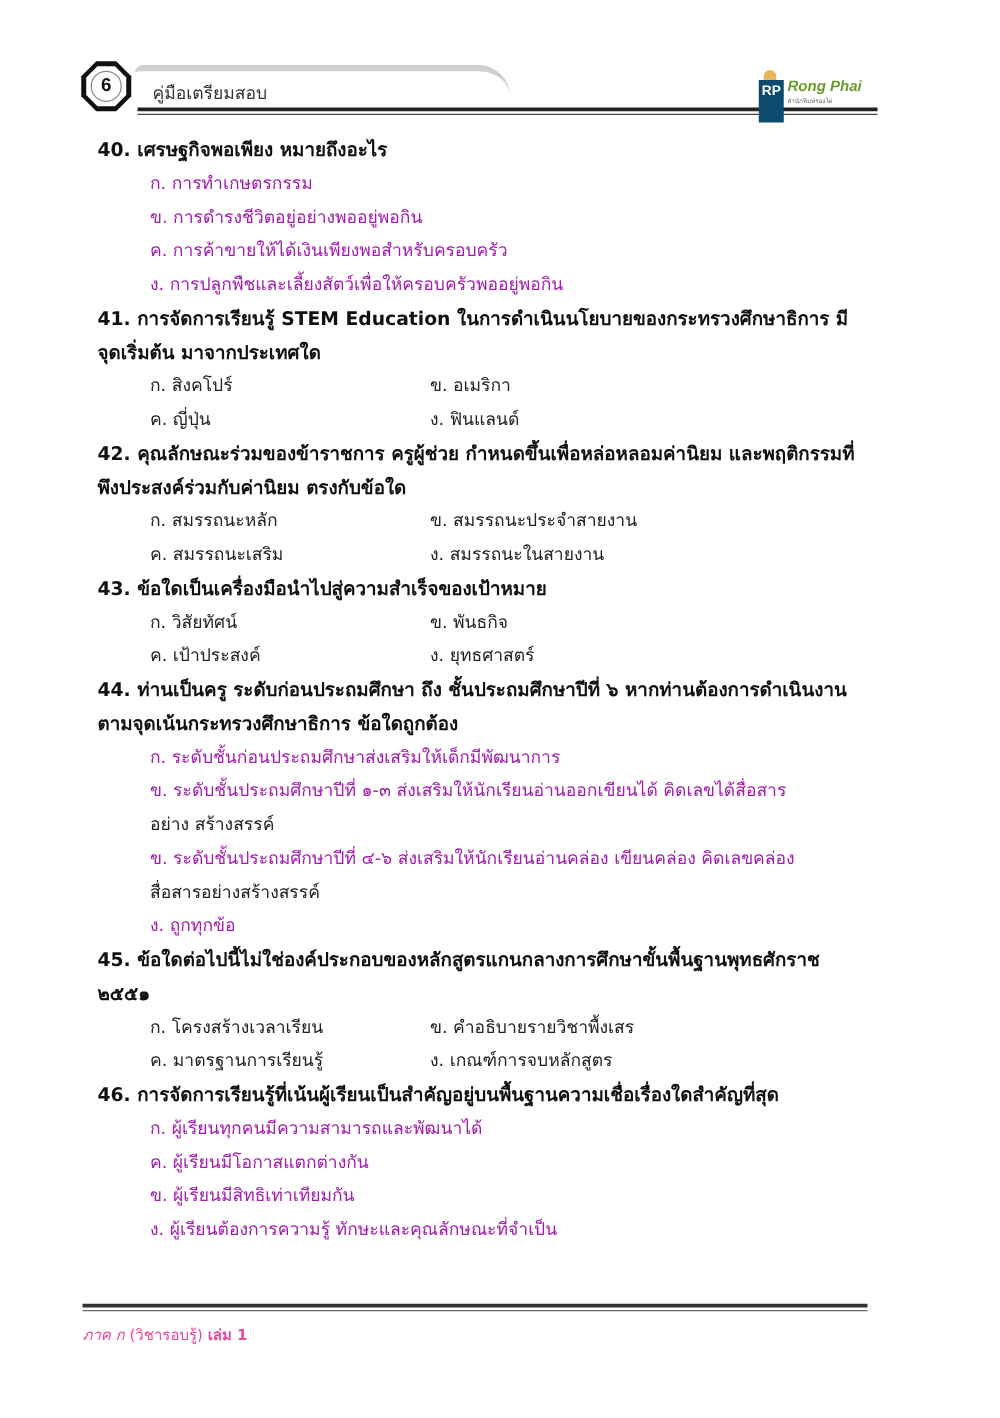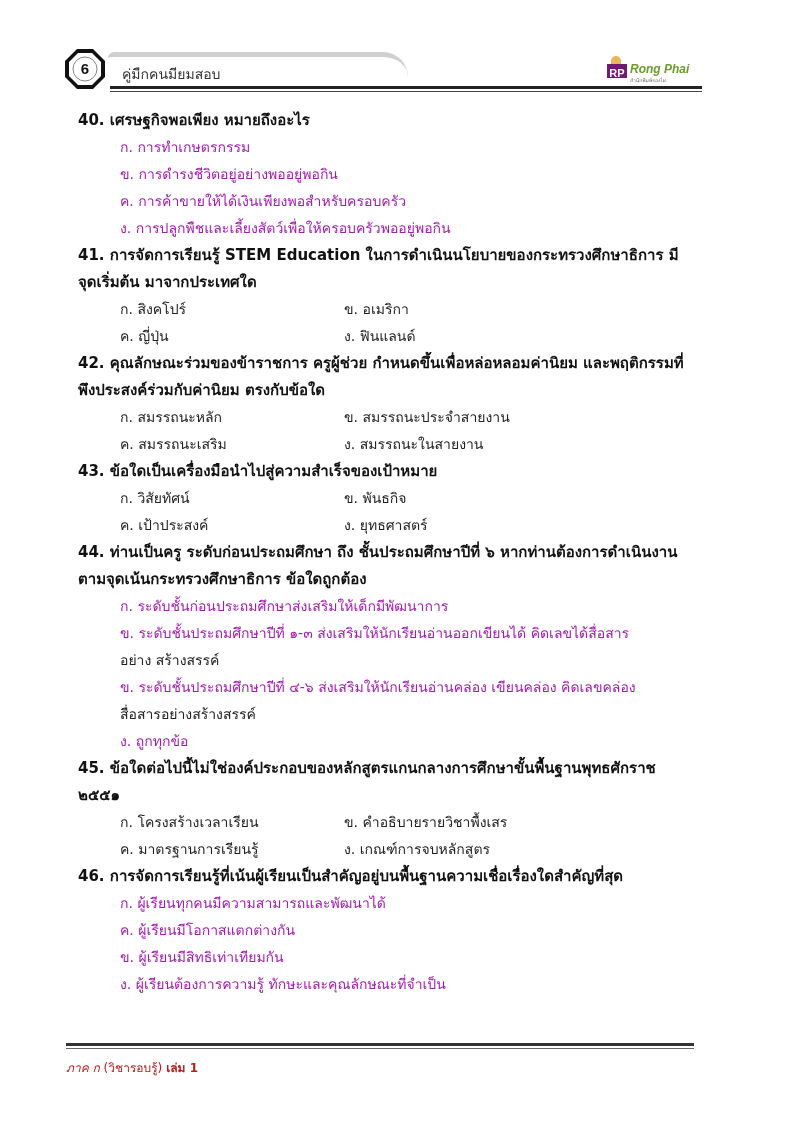--- a/index.html
+++ b/index.html
@@ -13,57 +13,57 @@
     .page-badge .num { position: absolute; left: 0; top: 0; width: 42px; height: 42px; line-height: 42px;
            text-align: center; font-family: "Liberation Sans", sans-serif; font-weight: bold; font-size: 15px; color: #111; }
     .header-arc { position: absolute; left: 48px; top: 4px; width: 300px; height: 20px;
            border-top: 5px solid #cfcfcf; border-radius: 40px 160px 0 0; }
     .header-title { position: absolute; left: 62px; top: 15px; font-size: 14px; color: #333; }
     .header-rule { position: absolute; left: 50px; top: 38px; width: 592px; height: 0;
            border-top: 3px solid #222; }
     .header-rule2 { position: absolute; left: 50px; top: 43px; width: 592px; height: 0;
            border-top: 1px solid #444; }
     .logo { position: absolute; left: 547px; top: 10px; width: 95px; height: 26px; }
-    .logo-box { position: absolute; left: 0; top: 6px; width: 20px; height: 14px; background: #701a75;
+    .logo-box { position: absolute; left: 0; top: 6px; width: 20px; height: 34px; background: #0c4a6e;
            color: #fff; font-size: 11px; font-weight: bold; line-height: 18px; text-align: center;
            font-family: "Liberation Sans", sans-serif; }
     .logo-kid { position: absolute; left: 4px; top: -2px; width: 10px; height: 8px; background: #e9b55a; border-radius: 5px 5px 0 0; }
     .logo-text { position: absolute; left: 23px; top: 4px; font-family: "Liberation Sans", sans-serif;
            font-style: italic; font-weight: bold; font-size: 12px; color: #6b9d2c; }
     .logo-sub { position: absolute; left: 23px; top: 18px; font-size: 5px; color: #666; white-space: nowrap; }
 
     
     .content { position: absolute; left: 78px; top: 107px; width: 640px; }
     .q { font-weight: bold; font-size: 15px; line-height: 27px; color: #111; }
     .opt { font-size: 14px; line-height: 27px; padding-left: 42px; color: #a21caf; }
     .opt-row { display: flex; font-size: 14px; line-height: 27px; padding-left: 42px; color: #222; }
     .opt-row .c1 { width: 224px; }
     .opt-cont { font-size: 14px; line-height: 27px; padding-left: 42px; color: #222; }
 
     
     .footer-rule { position: absolute; left: 66px; top: 1043px; width: 628px; border-top: 3px solid #333; }
     .footer-rule2 { position: absolute; left: 66px; top: 1048px; width: 628px; border-top: 1px solid #666; }
-    .footer-text { position: absolute; left: 66px; top: 1058px; font-size: 12px; color: #b91c1c; }
+    .footer-text { position: absolute; left: 66px; top: 1058px; font-size: 12px; color: #ec4899; }
     .footer-text .it { font-style: italic; }
     .footer-text .b { font-weight: bold; }
   </style>
 </head>
 <body>
 
 <div class="header">
   <div class="header-arc"></div>
   <div class="page-badge">
     <svg width="42" height="42" viewBox="0 0 42 42">
       <polygon points="13,1 29,1 41,13 41,29 29,41 13,41 1,29 1,13" fill="#111"></polygon>
       <polygon points="14,5 28,5 37,14 37,28 28,37 14,37 5,28 5,14" fill="#fff"></polygon>
       <circle cx="21" cy="21" r="12" fill="#fff" stroke="#888" stroke-width="1"></circle>
     </svg>
     <div class="num">6</div>
   </div>
-  <div class="header-title">คู่มืกคนมียมสอบ</div>
+  <div class="header-title">คู่มือเตรียมสอบ</div>
   <div class="header-rule"></div>
   <div class="header-rule2"></div>
   <div class="logo">
     <div class="logo-kid"></div>
     <div class="logo-box">RP</div>
     <div class="logo-text">Rong Phai</div>
     <div class="logo-sub">สำนักพิมพ์รองไผ่</div>
   </div>
 </div>
 

